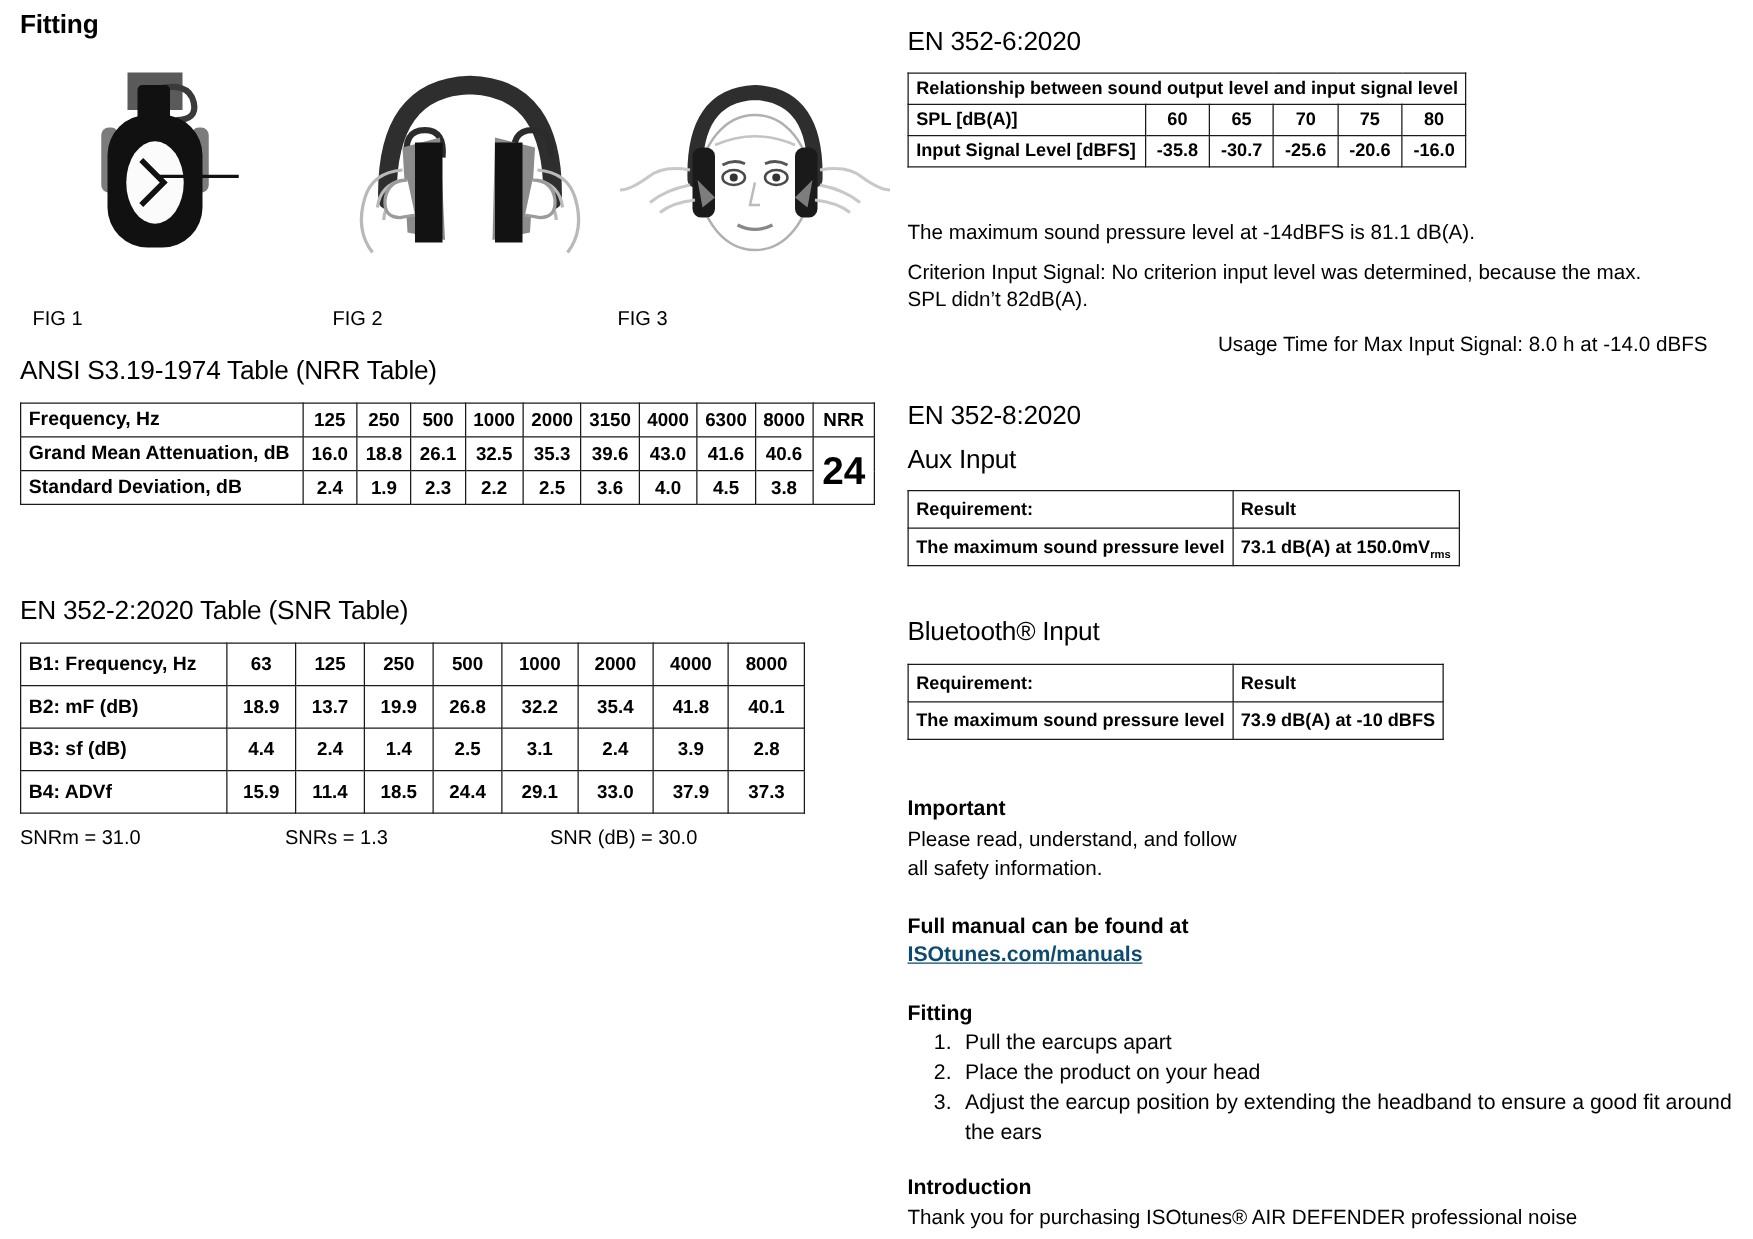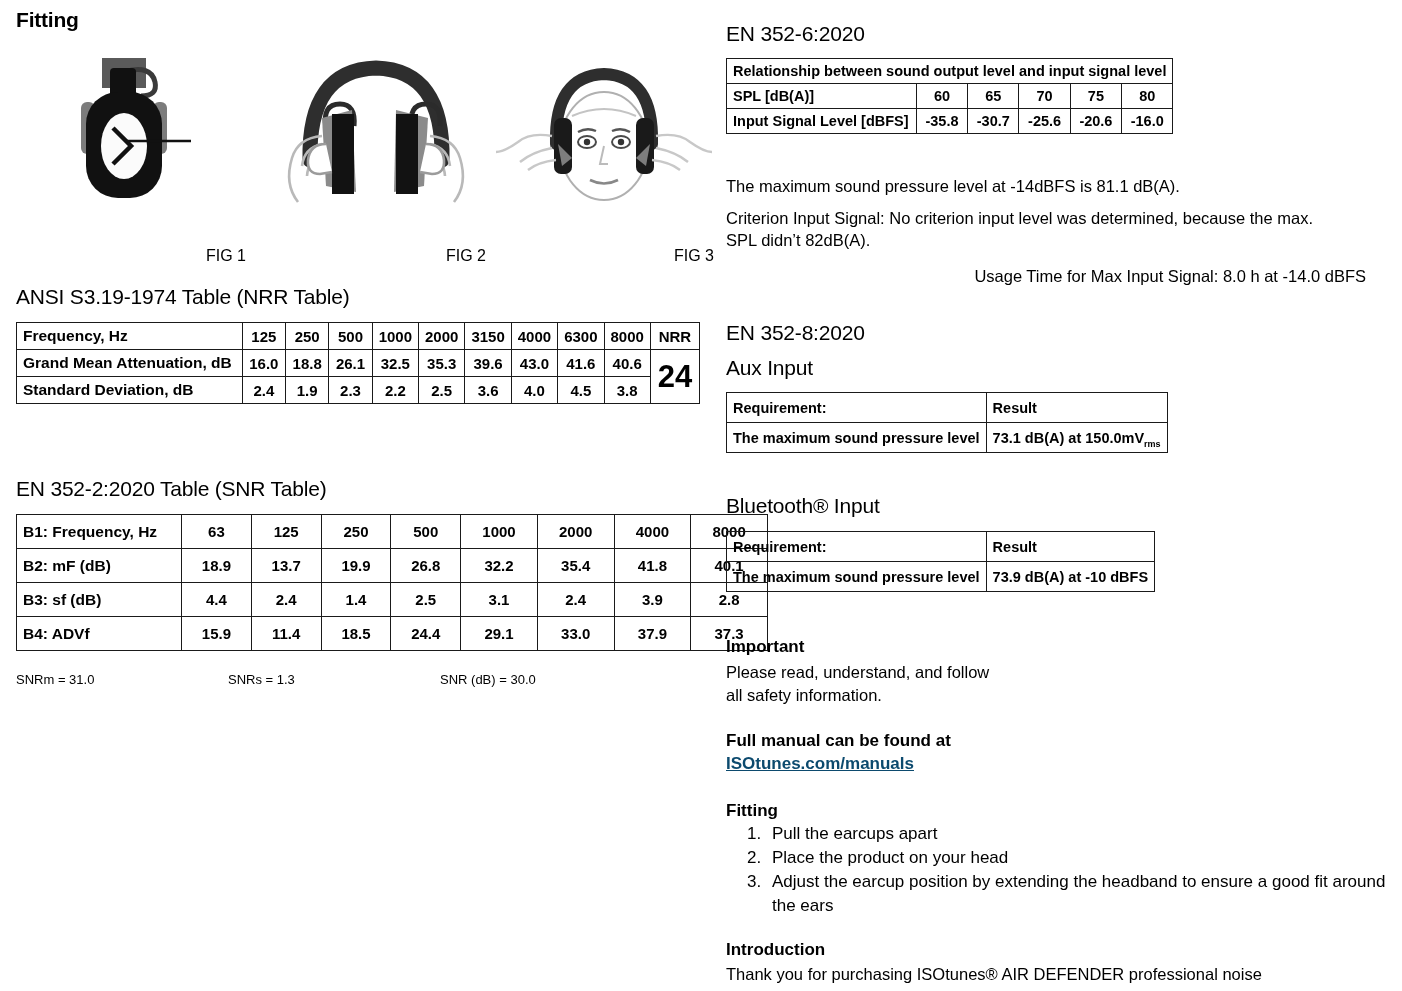--- a/index.html
+++ b/index.html
@@ -34,21 +34,21 @@
   }
   p.body-text {
     font-size: 16.5px; margin: 0; line-height: 1.35;
   }
 
   
   .figs { position: absolute; left: 16px; top: 40px; width: 700px; height: 225px; }
   .fig  { position: absolute; top: 0; width: 220px; height: 225px; }
   .fig-cap {
     position: absolute; bottom: 0; left: 0; width: 100%;
-    text-align: right; font-size: 16px; font-family: "Liberation Sans", sans-serif;
+    text-align: left; font-size: 16px; font-family: "Liberation Sans", sans-serif;
   }
   .fig-art { position: absolute; left: 0; top: 0; width: 220px; height: 185px; }
 
   
   table.doc {
     border-collapse: collapse;
     font-family: "Liberation Sans", sans-serif;
     font-weight: bold;
   }
   table.doc td, table.doc th {
@@ -65,27 +65,27 @@
   
   #nrr-table { width: 684px; font-size: 15px; }
   #nrr-table td.lbl { width: 228px; font-size: 15.5px; }
   #nrr-table td.freqcell { width: 44px; }
   #nrr-table td.nrr-head { width: 50px; }
   #nrr-table td.nrr-val {
     font-size: 31px; font-weight: bold; vertical-align: middle;
   }
 
   
-  #snr-table { width: 752px; font-size: 15px; }
+  #snr-table { width: 628px; font-size: 15px; }
   #snr-table td.lbl { width: 165px; font-size: 15.5px; }
   #snr-table td { height: 34px; }
 
   .snr-summary {
     position: relative; width: 628px; height: 26px;
-    font-size: 13px; margin-top: 12px;
+    font-size: 16px; margin-top: 2px;
   }
   .snr-summary span { position: absolute; top: 0; white-space: nowrap; }
   .snr-m { left: 0px; }
   .snr-s { left: 212px; }
   .snr-t { left: 424px; }
 
   
   #hml-table { font-size: 14.5px; }
   #hml-table td { height: 29px; }
   #hml-table td.c1 { width: 130px; }

